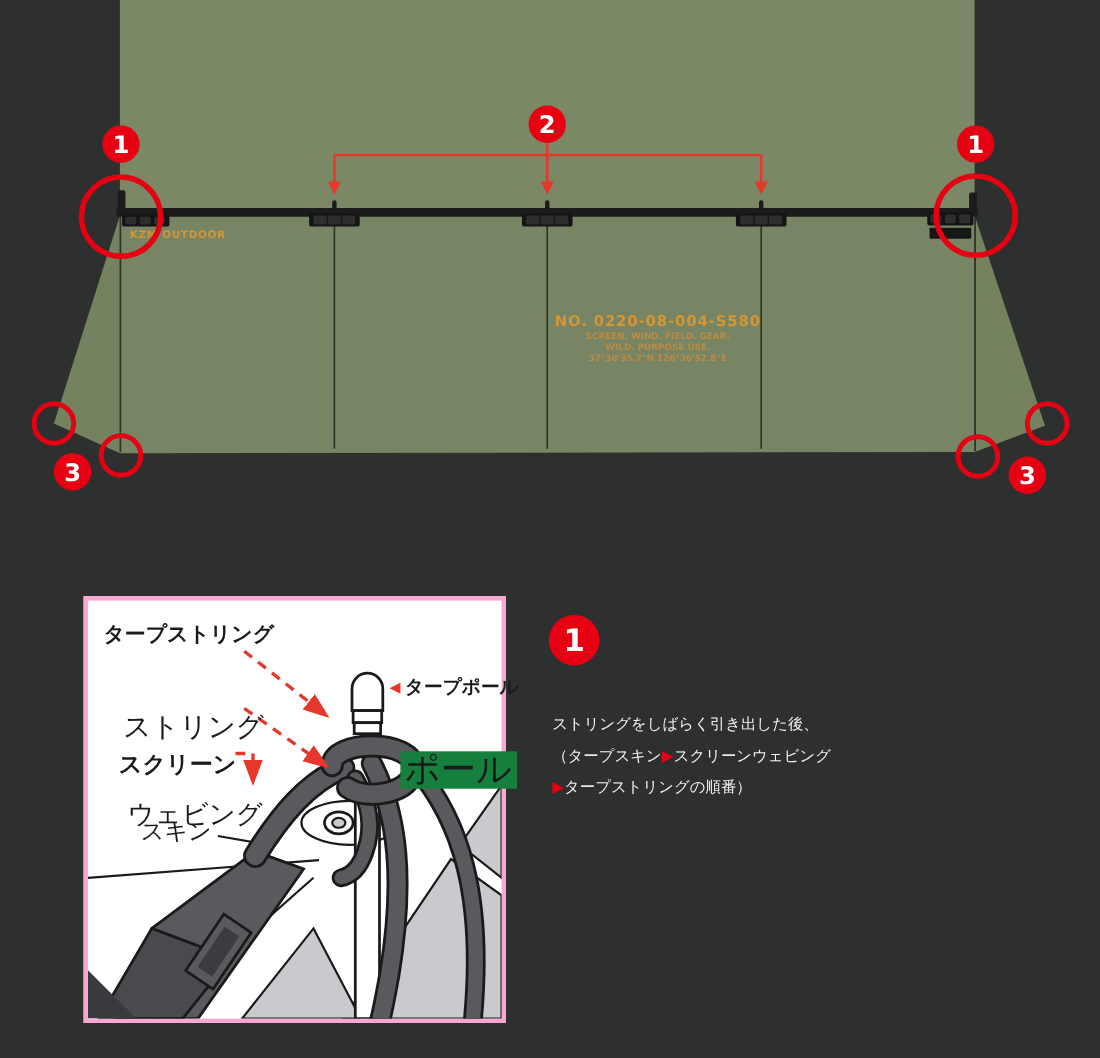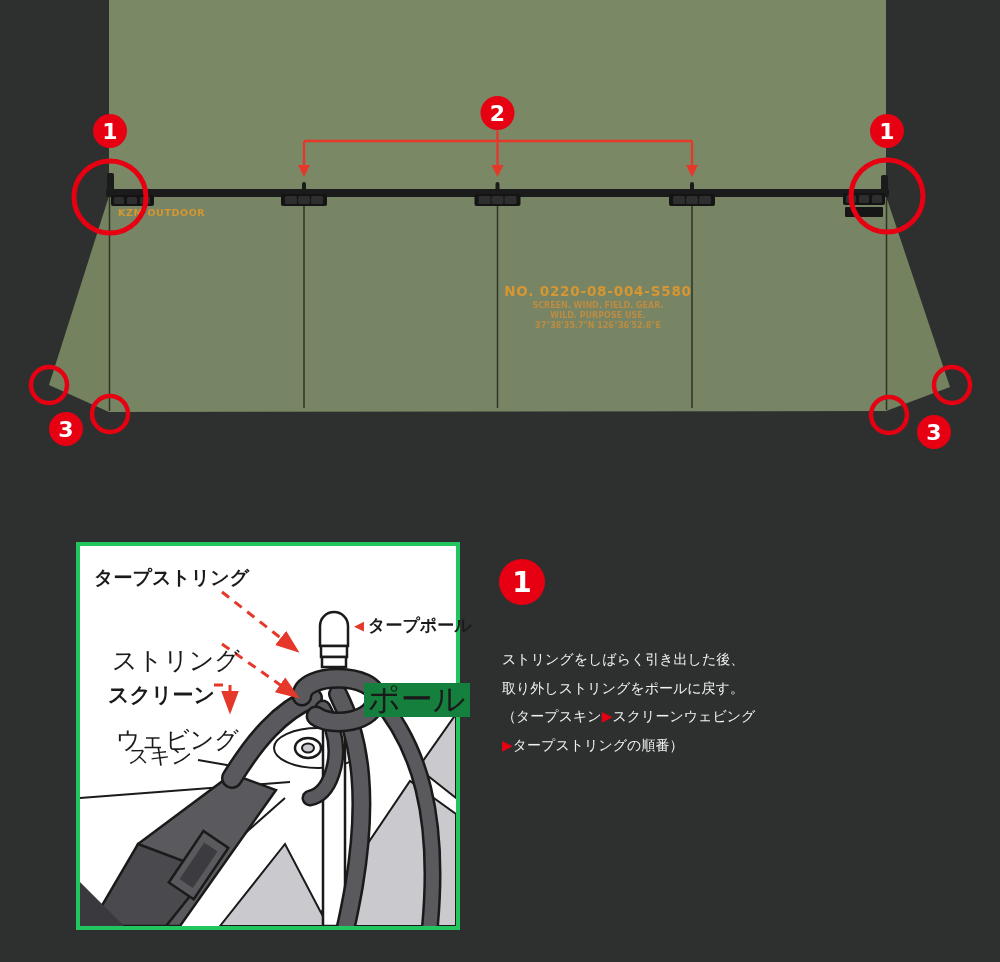--- a/index.html
+++ b/index.html
@@ -3,21 +3,21 @@
 <meta charset="utf-8">
 <style>
   html,body{margin:0;padding:0;background:#2e302f;}
   .stage{position:relative;width:1000px;height:962px;background:#2e302f;overflow:hidden;
          font-family:"DejaVu Sans",sans-serif;}
   .abs{position:absolute;}
   svg text{font-family:"DejaVu Sans",sans-serif;}
 
   
   .inset-box{position:absolute;left:76px;top:542px;width:384px;height:388px;
-             background:#ffffff;border:4px solid #22c55e;box-sizing:border-box;}
+             background:#ffffff;border:4px solid #f9a8d4;box-sizing:border-box;}
   .inset-box svg{position:absolute;left:0;top:0;}
   .lbl{position:absolute;color:#1a1a1a;white-space:nowrap;line-height:1.05;}
   .lbl-tarp-string{left:14px;top:22px;font-size:19px;font-weight:600;}
   .lbl-string{left:32px;top:102px;font-size:25px;}
   .lbl-screen1{left:28px;top:138px;font-size:21px;font-weight:bold;}
   .lbl-screen2{left:36px;top:162px;font-size:24px;margin-top:20px;}
   .lbl-skin{left:48px;top:199px;font-size:21px;}
   .lbl-tarp-pole{left:274px;top:71px;font-size:17px;font-weight:600;display:flex;align-items:center;gap:4px;}
   .lbl-tarp-pole .tri-left{color:#e5382b;font-size:13px;}
   .lbl-pole{left:284px;top:137px;font-size:32px;background:#15803d;padding:0 4px;}
@@ -211,18 +211,17 @@
     <div class="lbl lbl-tarp-pole">
       <span class="tri-left">◀</span>
       <span>タープポール</span>
     </div>
     <div class="lbl lbl-pole">ポール</div>
   </div>
 
   <div class="step-badge">1</div>
   <div class="instruction">
       <div class="iline">ストリングをしばらく引き出した後、</div>
-      <div class="iline">取り外しストリングをポールに戻す。</div>
       <div class="iline">（タープスキン<span class="tri">▶</span>スクリーンウェビング</div>
       <div class="iline"><span class="tri">▶</span>タープストリングの順番）</div>
     </div>
 
 </div>
 
 </body></html>

